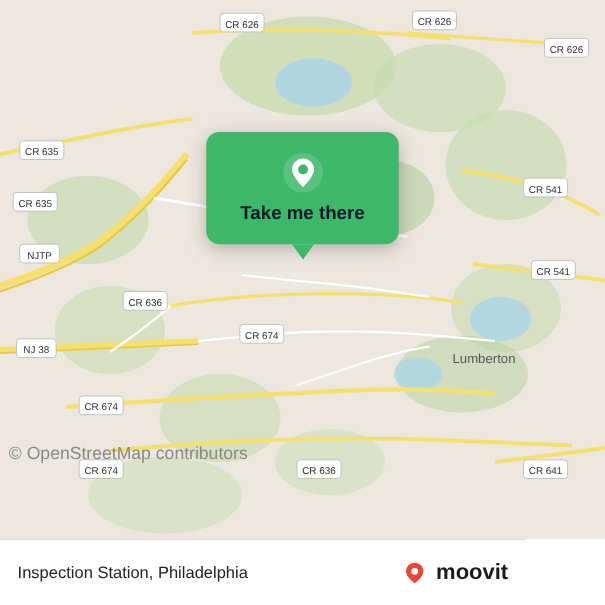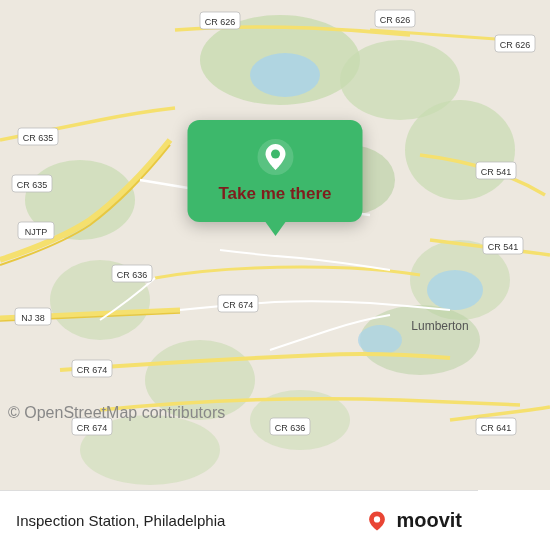--- a/index.html
+++ b/index.html
@@ -53,21 +53,21 @@
       border-right: 10px solid transparent;
       border-top: 14px solid #3db86b;
     }
 
     #pin-icon {
       width: 38px;
       height: 38px;
     }
 
     #tooltip-label {
-      color: #7f1d1d;
+      color: #0f172a;
       font-size: 17px;
       font-weight: 600;
       white-space: nowrap;
     }
 
     
     #bottom-bar {
       width: 478px;
       height: 60px;
       background: #fff;

